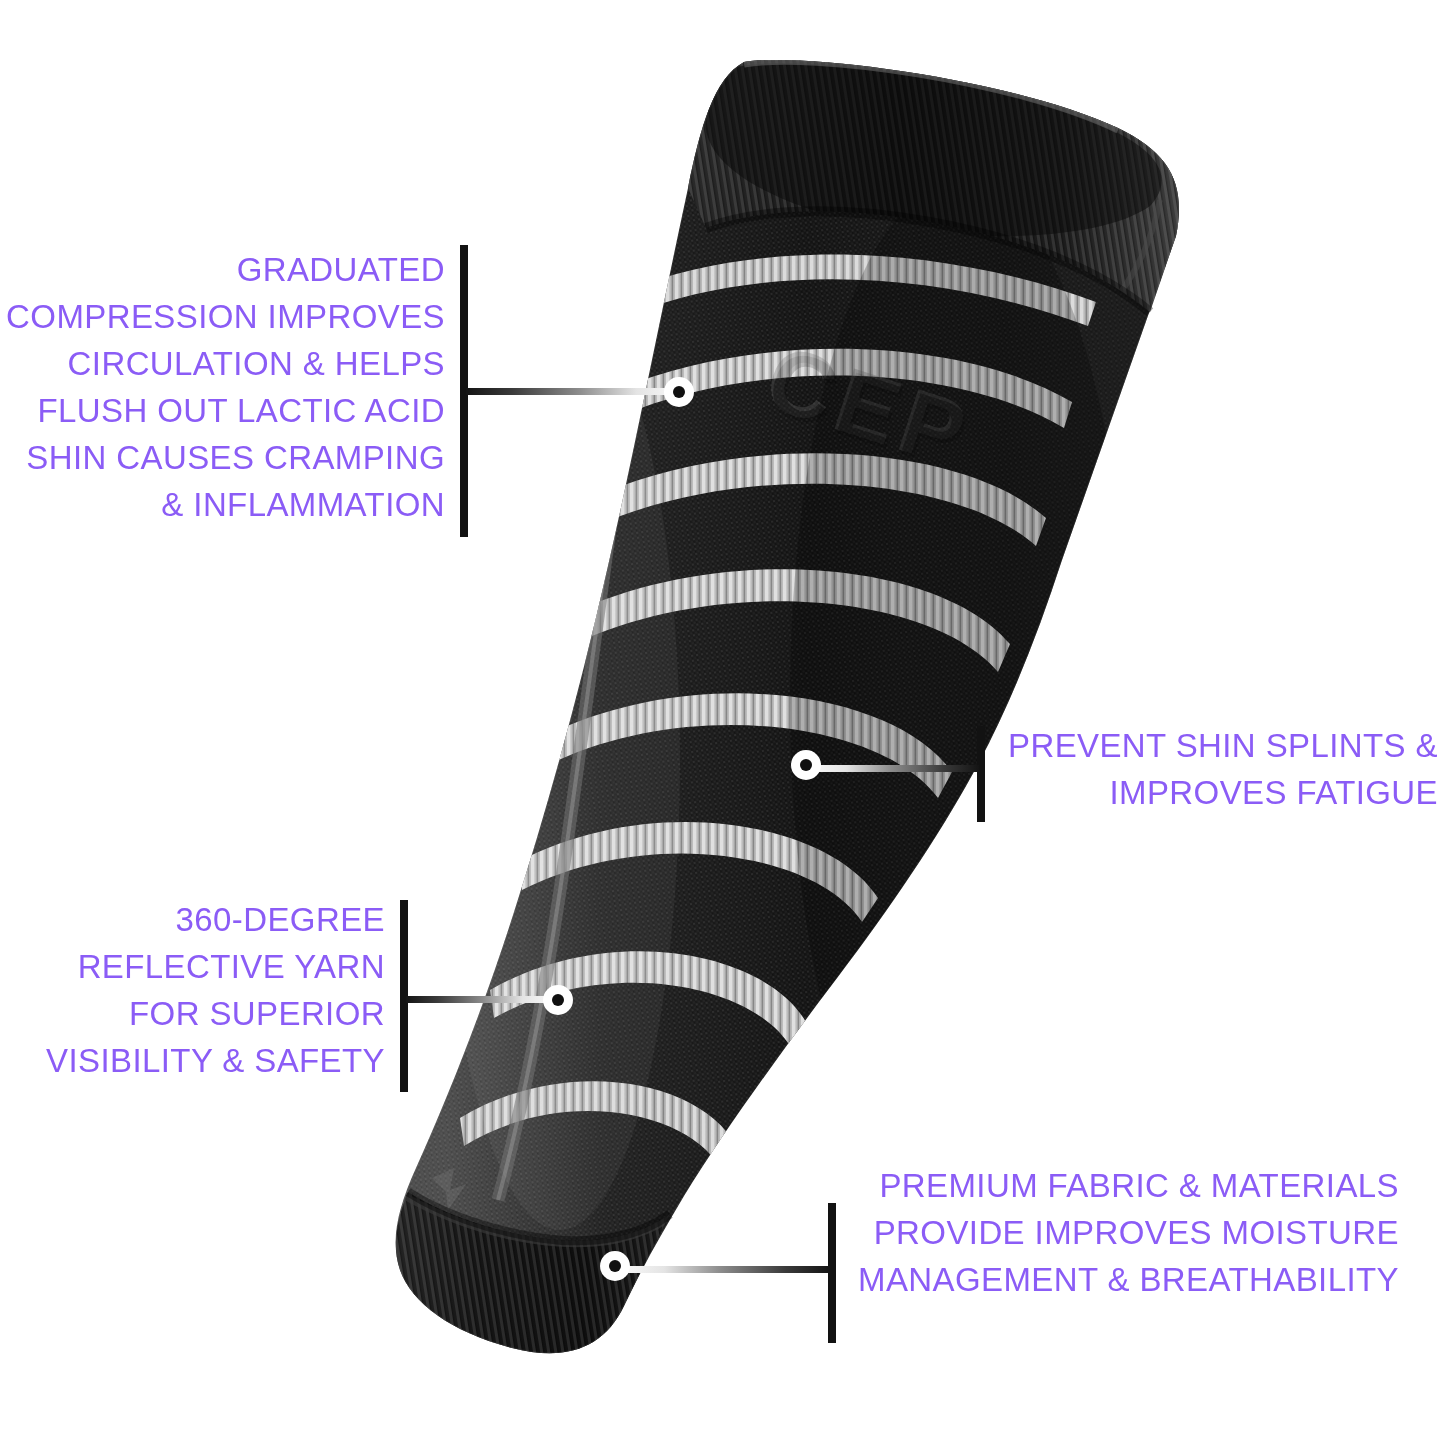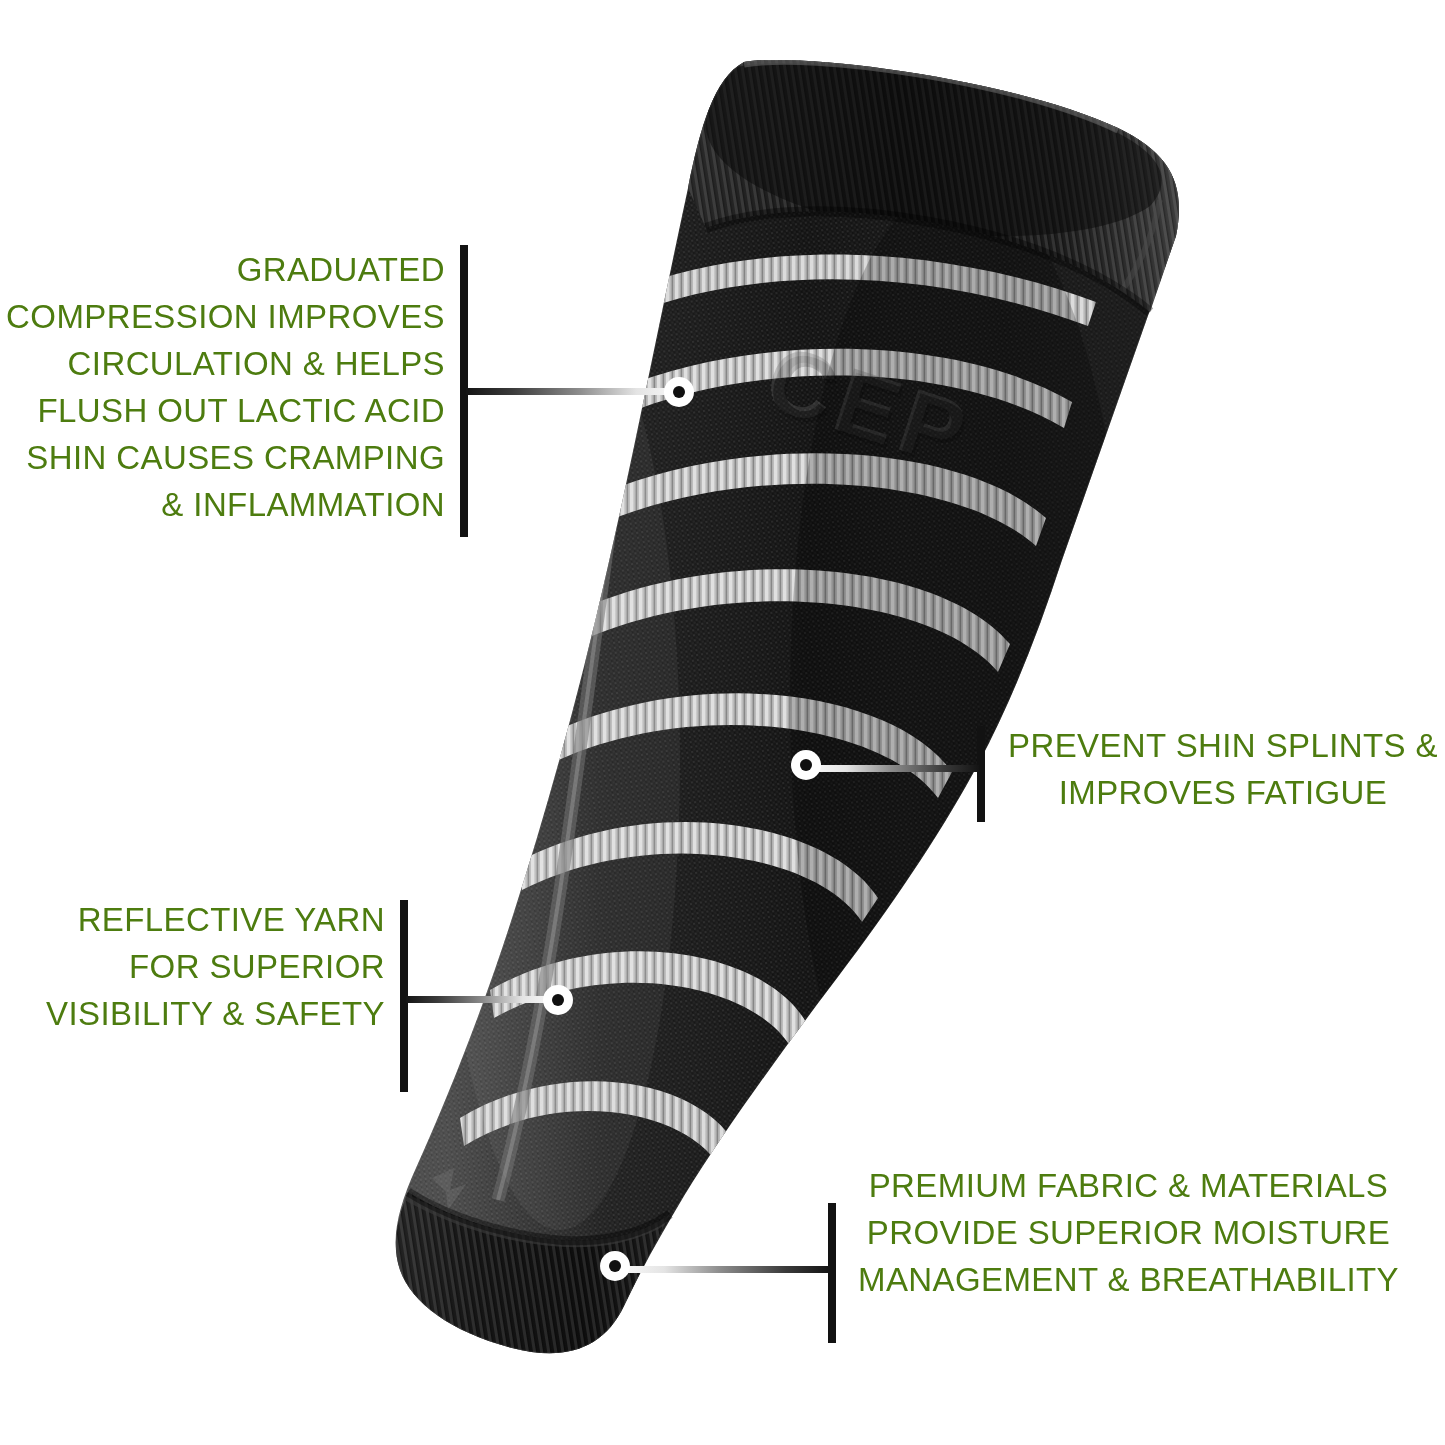--- a/index.html
+++ b/index.html
@@ -23,29 +23,29 @@
     position: absolute;
     left: 0; top: 0;
     width: 1445px;
     height: 1445px;
   }
   #product-svg { display: block; }
 
   
   .callout-text {
     position: absolute;
-    color: #4d7c0f;
+    color: #8b5cf6;
     font-family: "Liberation Sans", sans-serif;
     font-size: 33px;
     line-height: 47px;
     letter-spacing: 0.4px;
     white-space: nowrap;
   }
   .callout-text.align-right { text-align: right; }
-  .callout-text.align-left  { text-align: center;  }
+  .callout-text.align-left  { text-align: right;  }
   .callout-line { display: block; }
 
   
   .bracket {
     position: absolute;
     width: 8px;
     background: #121212;
   }
 
   
@@ -290,29 +290,30 @@
     <span class="callout-line">PREVENT SHIN SPLINTS &amp;</span>
     <span class="callout-line">IMPROVES FATIGUE</span>
   </div>
 
   <div class="bracket" style="left:400px; top:900px; height:192px;"></div>
   <div class="leader to-right" style="left:406px; top:996px; width:142px;"></div>
   <div class="marker" style="left:543px; top:985px;">
     <span class="core"></span>
   </div>
   <div class="callout-text align-right" style="right:1060px; top:896px;">
+    <span class="callout-line">360-DEGREE</span>
     <span class="callout-line">REFLECTIVE YARN</span>
     <span class="callout-line">FOR SUPERIOR</span>
     <span class="callout-line">VISIBILITY &amp; SAFETY</span>
   </div>
 
   <div class="bracket" style="left:828px; top:1203px; height:140px;"></div>
   <div class="leader to-left" style="left:628px; top:1266px; width:202px;"></div>
   <div class="marker" style="left:600px; top:1251px;">
     <span class="core"></span>
   </div>
   <div class="callout-text align-left" style="left:858px; top:1162px;">
     <span class="callout-line">PREMIUM FABRIC &amp; MATERIALS</span>
-    <span class="callout-line">PROVIDE SUPERIOR MOISTURE</span>
+    <span class="callout-line">PROVIDE IMPROVES MOISTURE</span>
     <span class="callout-line">MANAGEMENT &amp; BREATHABILITY</span>
   </div>
 
 </div>
 
 </body></html>

